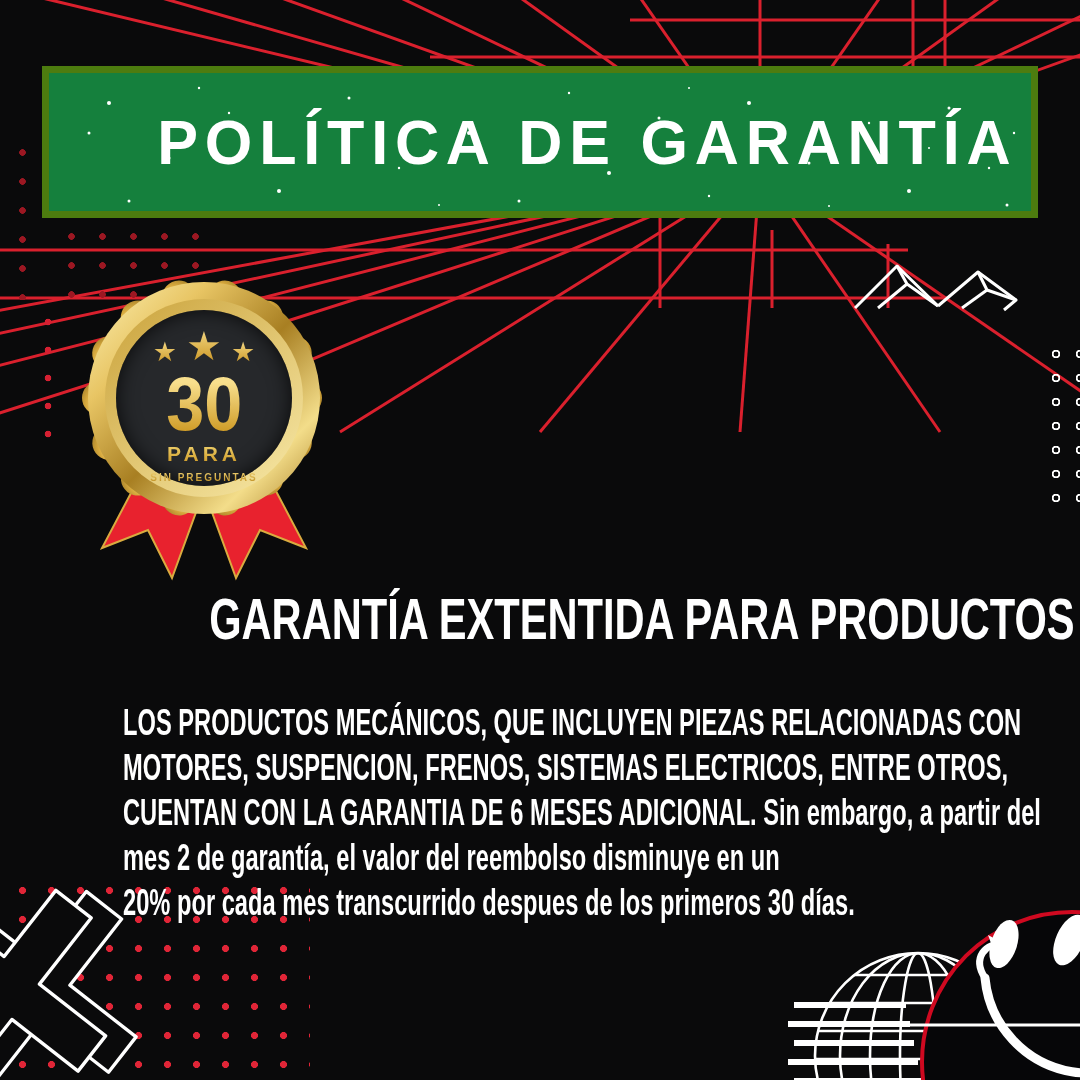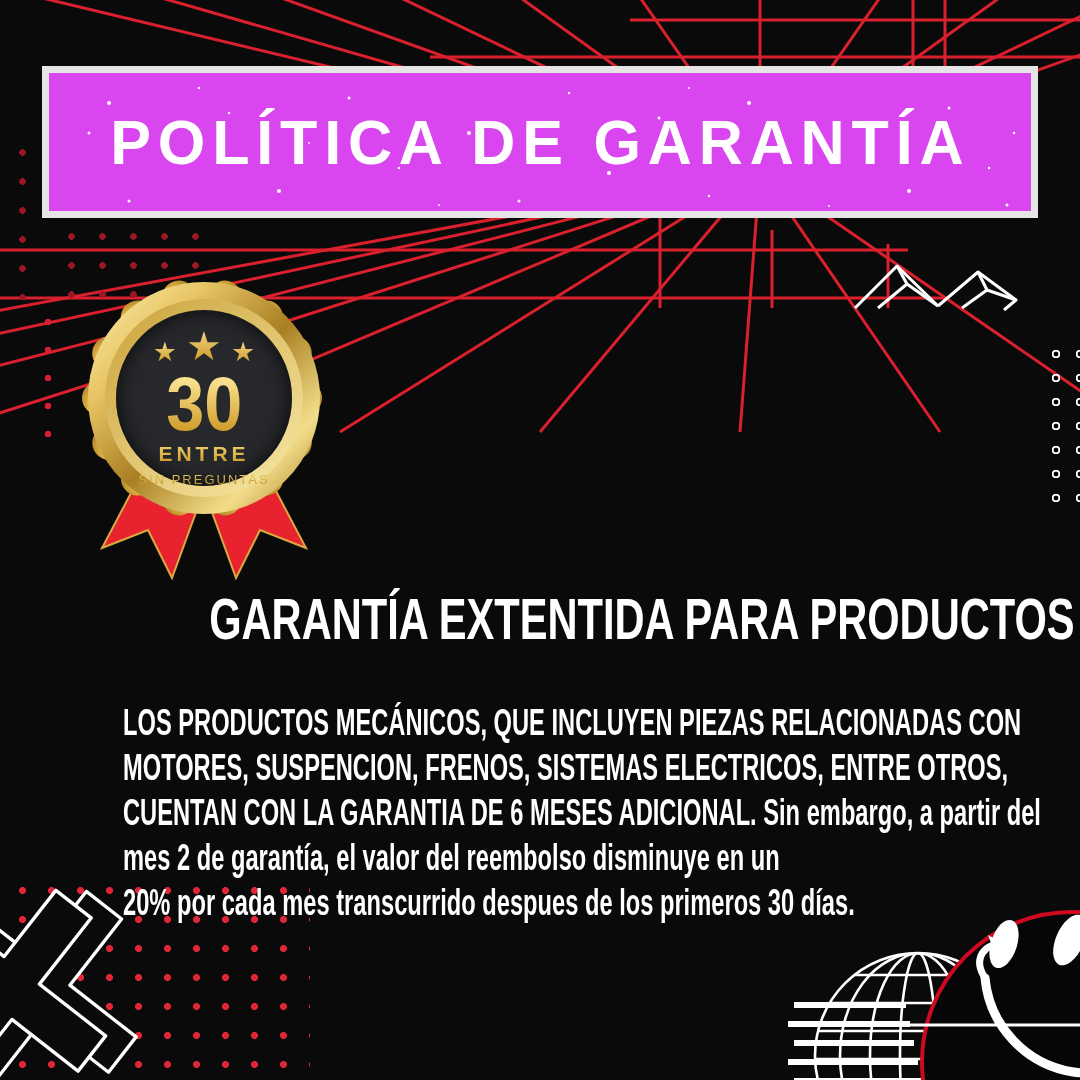--- a/index.html
+++ b/index.html
@@ -21,22 +21,22 @@
     background-size:28px 28px;background-position:6px 6px;}
   .dots-banner-right{left:1040px;top:338px;width:52px;height:170px;
     background-image:radial-gradient(circle,transparent 2.4px,#ffffff 2.6px,#ffffff 4.1px,transparent 4.5px);
     background-size:24px 24px;background-position:4px 4px;}
   .dots-bottom-left{left:4px;top:872px;width:306px;height:208px;
     background-image:radial-gradient(circle,#e02537 3.2px,transparent 3.8px);
     background-size:29px 29px;background-position:4px 4px;}
 
   
   .title-box{position:absolute;left:42px;top:66px;width:996px;height:152px;
-    background:#d946ef;border:7px solid #e5e5e5;box-sizing:border-box;z-index:4;
-    display:flex;align-items:center;justify-content:center;}
+    background:#15803d;border:7px solid #4d7c0f;box-sizing:border-box;z-index:4;
+    display:flex;align-items:center;justify-content:flex-end;}
   .title-box .speckles{position:absolute;inset:0;}
   .title-text{color:#ffffff;font-weight:bold;font-size:63px;letter-spacing:7px;
     white-space:nowrap;transform:scaleX(.97);}
 
   
   .banner{position:absolute;left:51px;top:308px;width:989px;height:194px;
     background:#e8222e;z-index:3;}
   .banner-text{position:absolute;left:344px;top:22px;}
   .banner-heading{color:#16130f;font-weight:bold;font-size:74px;line-height:74px;
     white-space:nowrap;transform:scaleX(.78);transform-origin:left top;}
@@ -63,21 +63,21 @@
   .stars-row i{font-style:normal;background:linear-gradient(180deg,#f6dd8c,#c9921d);
     -webkit-background-clip:text;background-clip:text;color:transparent;}
   .star-s{font-size:27px;line-height:27px;}
   .star-l{font-size:40px;line-height:40px;}
   .badge-number{font-size:76px;line-height:72px;font-weight:bold;margin-top:2px;
     background:linear-gradient(180deg,#f8df8d 20%,#ce9a25 90%);
     -webkit-background-clip:text;background-clip:text;color:transparent;transform:scaleX(.9);}
   .badge-unit{font-size:21px;font-weight:bold;letter-spacing:4px;margin-top:2px;
     background:linear-gradient(180deg,#f3d876,#c9921d);
     -webkit-background-clip:text;background-clip:text;color:transparent;}
-  .badge-tagline{font-size:13px;font-weight:normal;letter-spacing:2px;margin-top:6px;
+  .badge-tagline{font-size:10px;font-weight:bold;letter-spacing:2px;margin-top:6px;
     background:linear-gradient(180deg,#eccd6f,#bd8c1e);
     -webkit-background-clip:text;background-clip:text;color:transparent;}
 
   
   .section-heading{position:absolute;left:0;top:586px;width:1080px;text-align:center;z-index:3;}
   .section-heading span{display:inline-block;color:#ffffff;font-weight:bold;font-size:57px;
     white-space:nowrap;transform:scaleX(.73);}
   .body-copy{position:absolute;left:123px;top:700px;width:1400px;z-index:3;
     transform:scaleX(.64);transform-origin:left top;}
   .body-copy div{color:#ffffff;font-weight:bold;font-size:37px;line-height:45px;white-space:nowrap;}
@@ -255,21 +255,21 @@
     <i class="ministar" style="--a:255deg">★</i>
     <i class="ministar" style="--a:295deg">★</i>
     <i class="ministar" style="--a:335deg">★</i>
     <div class="badge-center">
       <div class="stars-row">
         <i class="star-s">★</i>
         <i class="star-l">★</i>
         <i class="star-s">★</i>
       </div>
       <div class="badge-number">30</div>
-      <div class="badge-unit">ENTRE</div>
+      <div class="badge-unit">PARA</div>
       <div class="badge-tagline">SIN PREGUNTAS</div>
     </div>
   </div>
 
   <div class="section-heading">
     <span>GARANTÍA EXTENTIDA PARA PRODUCTOS MECÁNICOS</span>
   </div>
   <div class="body-copy">
     <div>LOS PRODUCTOS MECÁNICOS, QUE INCLUYEN PIEZAS RELACIONADAS CON</div>
     <div>MOTORES, SUSPENCION, FRENOS, SISTEMAS ELECTRICOS, ENTRE OTROS,</div>

